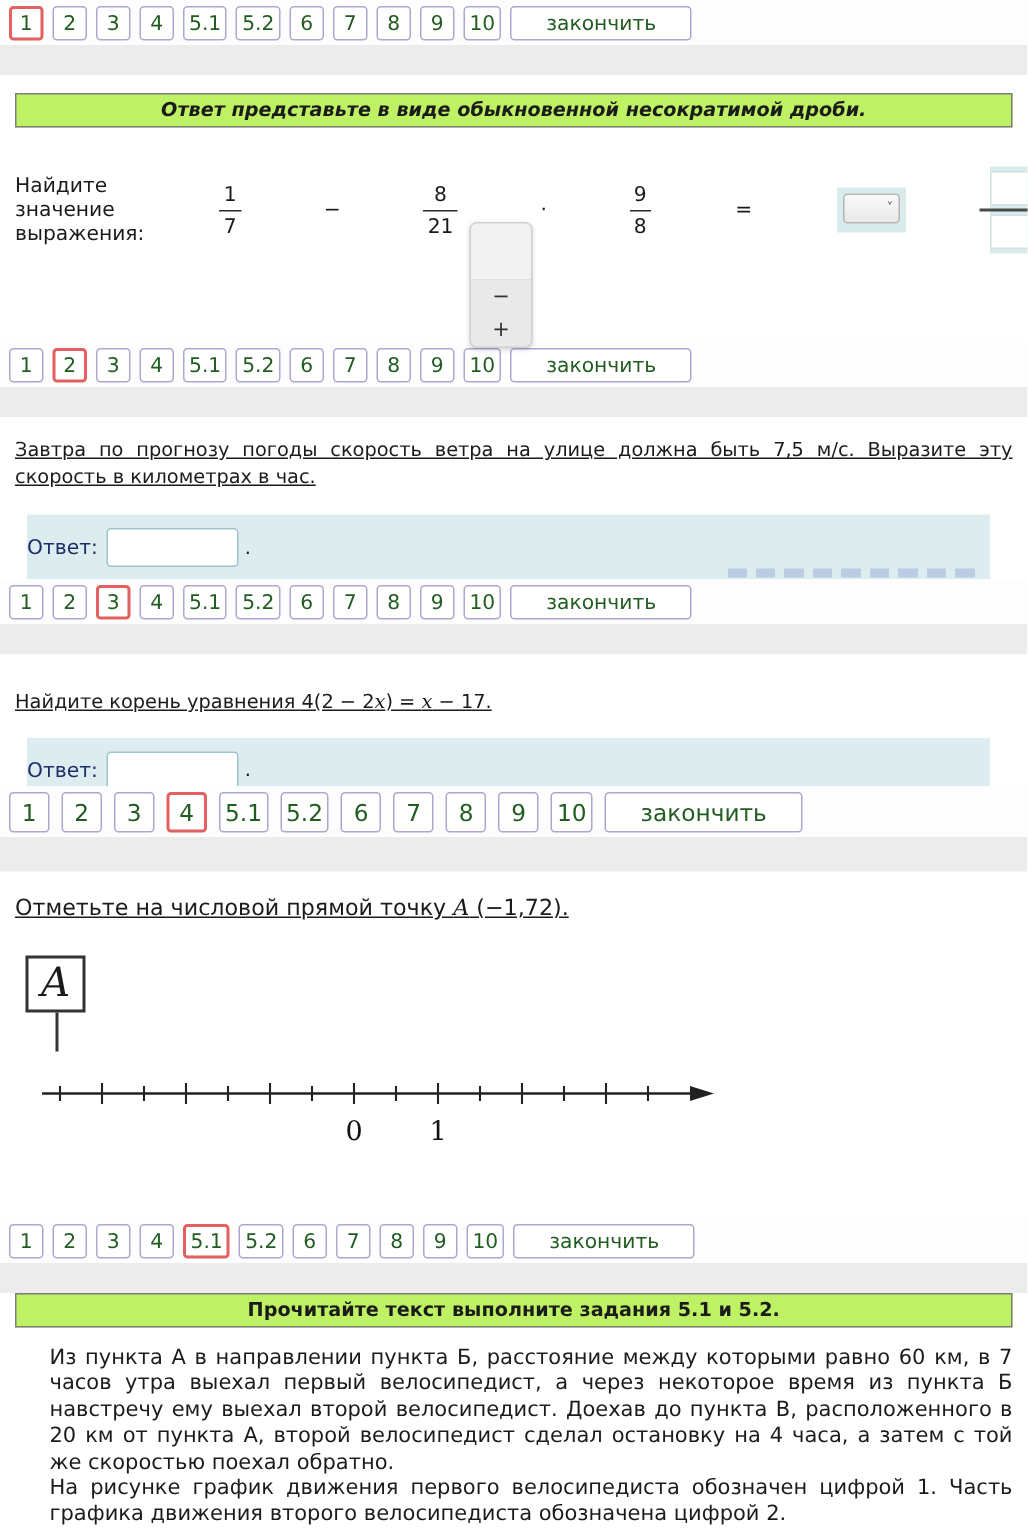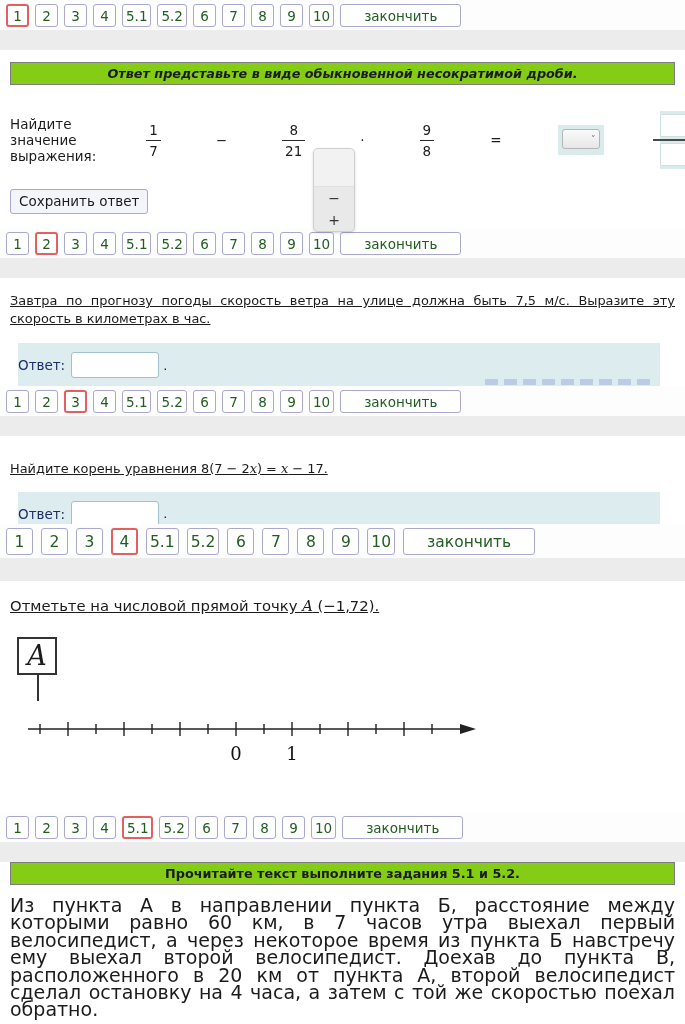--- a/index.html
+++ b/index.html
@@ -16,21 +16,21 @@
   .nav-btn { min-width:23px; height:23px; border:1px solid #a9a9cf; background:#fff; color:#215c21;
              font-family:inherit; font-size:13.5px; border-radius:3px; margin-right:6px; padding:0 3px;
              display:inline-flex; align-items:center; justify-content:center; cursor:pointer; }
   .nav-btn.active { border:2px solid #e26060; }
   .nav-btn.finish { padding:0 23px; }
   .navbar.lg .nav-btn { min-width:27px; height:27px; font-size:15.5px; margin-right:8px; }
   .graybar { height:20px; background:#ececec; width:685px; }
   .navbar.lg + .graybar { height:23px; }
 
   .instruction-box { border:1px solid #7d7d7d; margin:12px 10px 0 10px; height:23px;
-                     display:flex; align-items:center; justify-content:center; background:#84cc16; }
+                     display:flex; align-items:center; justify-content:center; background:#bef264; }
   .instruction-box .bold-italic { font-weight:bold; font-style:italic; font-size:12.8px; }
   .instruction-box .bold { font-weight:bold; font-size:12.8px; }
 
   .q1-row { display:flex; align-items:center; margin:26px 0 0 10px; font-size:13.5px;gap:48px; }
   .frac { display:inline-flex; flex-direction:column; align-items:center; margin:0 2px; }
   .frac .num { padding:0 3px 2px 3px; }
   .frac .den { border-top:1px solid #2a2a2a; padding:2px 3px 0 3px; }
   .op { margin:0 5px; }
   .eq { margin:0 9px 0 6px; }
 
@@ -73,21 +73,21 @@
   .sec4 .qtext { font-size:14.8px; margin-top:16px; }
   .q4-instruction { margin:24px 10px 0 10px; font-style:italic; font-size:14px; line-height:18px; }
   .a-tag-wrap { position:relative; margin:22px 0 0 17px; width:42px; }
   .a-tag { width:40px; height:38px; border:2px solid #333; background:#fff; display:flex;
            align-items:center; justify-content:center; cursor:grab; }
   .a-tag .serif-it { font-size:27px; line-height:1; }
   .a-stem { width:2px; height:26px; background:#333; margin:0 auto; }
   .numberline { display:block; margin-top:12px; }
 
   .q5-paragraphs { margin:12px 10px 0 10px; }
-  .q5-paragraphs p { text-align:justify; line-height:17.4px; font-size:19px; }
+  .q5-paragraphs p { text-align:justify; line-height:17.4px; font-size:14px;margin-left:23px; }
 </style>
 </head>
 <body>
 
 <div class="sec sec1">
   <div class="navbar">
       <button class="nav-btn active">1</button>
       <button class="nav-btn">2</button>
       <button class="nav-btn">3</button>
       <button class="nav-btn">4</button>
@@ -131,23 +131,20 @@
     </span>
 
     <span class="dropzone frac-input-zone">
       <input class="frac-box" style="">
       <span class="frac-bar"></span>
       <input class="frac-box" style="">
     </span>
     <span class="q1-period">.</span>
   </div>
 
-  <div class="save-row">
-    <button class="save-btn">Сохранить ответ</button>
-  </div>
 
   <div class="dropdown-popup">
     <div class="dropdown-option blank"></div>
     <div class="dropdown-option">−</div>
     <div class="dropdown-option">+</div>
   </div>
 </div>
 
 <div class="sec sec2">
   <div class="navbar">
@@ -186,21 +183,21 @@
       <button class="nav-btn">5.2</button>
       <button class="nav-btn">6</button>
       <button class="nav-btn">7</button>
       <button class="nav-btn">8</button>
       <button class="nav-btn">9</button>
       <button class="nav-btn">10</button>
       <button class="nav-btn finish">закончить</button>
     </div>
   <div class="graybar"></div>
 
-  <p class="qtext" style="margin-top:24px;"><span>Найдите корень уравнения 8(7 − 2</span><span class="serif-it">x</span><span>) = </span><span class="serif-it">x</span><span> − 17.</span></p>
+  <p class="qtext" style="margin-top:24px;"><span>Найдите корень уравнения 4(2 − 2</span><span class="serif-it">x</span><span>) = </span><span class="serif-it">x</span><span> − 17.</span></p>
 
   <div class="answer-strip" style="margin-top:14px;">
     <span class="answer-label">Ответ:</span>
     <input class="answer-input" value="" style="">
     <span class="answer-period">.</span>
   </div>
 </div>
 
 <div class="sec sec4">
   <div class="navbar lg">
@@ -270,14 +267,15 @@
       <button class="nav-btn finish">закончить</button>
     </div>
   <div class="graybar"></div>
 
   <div class="instruction-box" style="margin-top:0;text-align:right;">
     <span class="bold">Прочитайте текст выполните задания 5.1 и 5.2.</span>
   </div>
 
   <div class="q5-paragraphs">
     <p>Из пункта А в направлении пункта Б, расстояние между которыми равно 60 км, в 7 часов утра выехал первый велосипедист, а через некоторое время из пункта Б навстречу ему выехал второй велосипедист. Доехав до пункта В, расположенного в 20 км от пункта А, второй велосипедист сделал остановку на 4 часа, а затем с той же скоростью поехал обратно.</p>
+    <p>На рисунке график движения первого велосипедиста обозначен цифрой 1. Часть графика движения второго велосипедиста обозначена цифрой 2.</p>
   </div>
 </div>
 
 </body></html>

